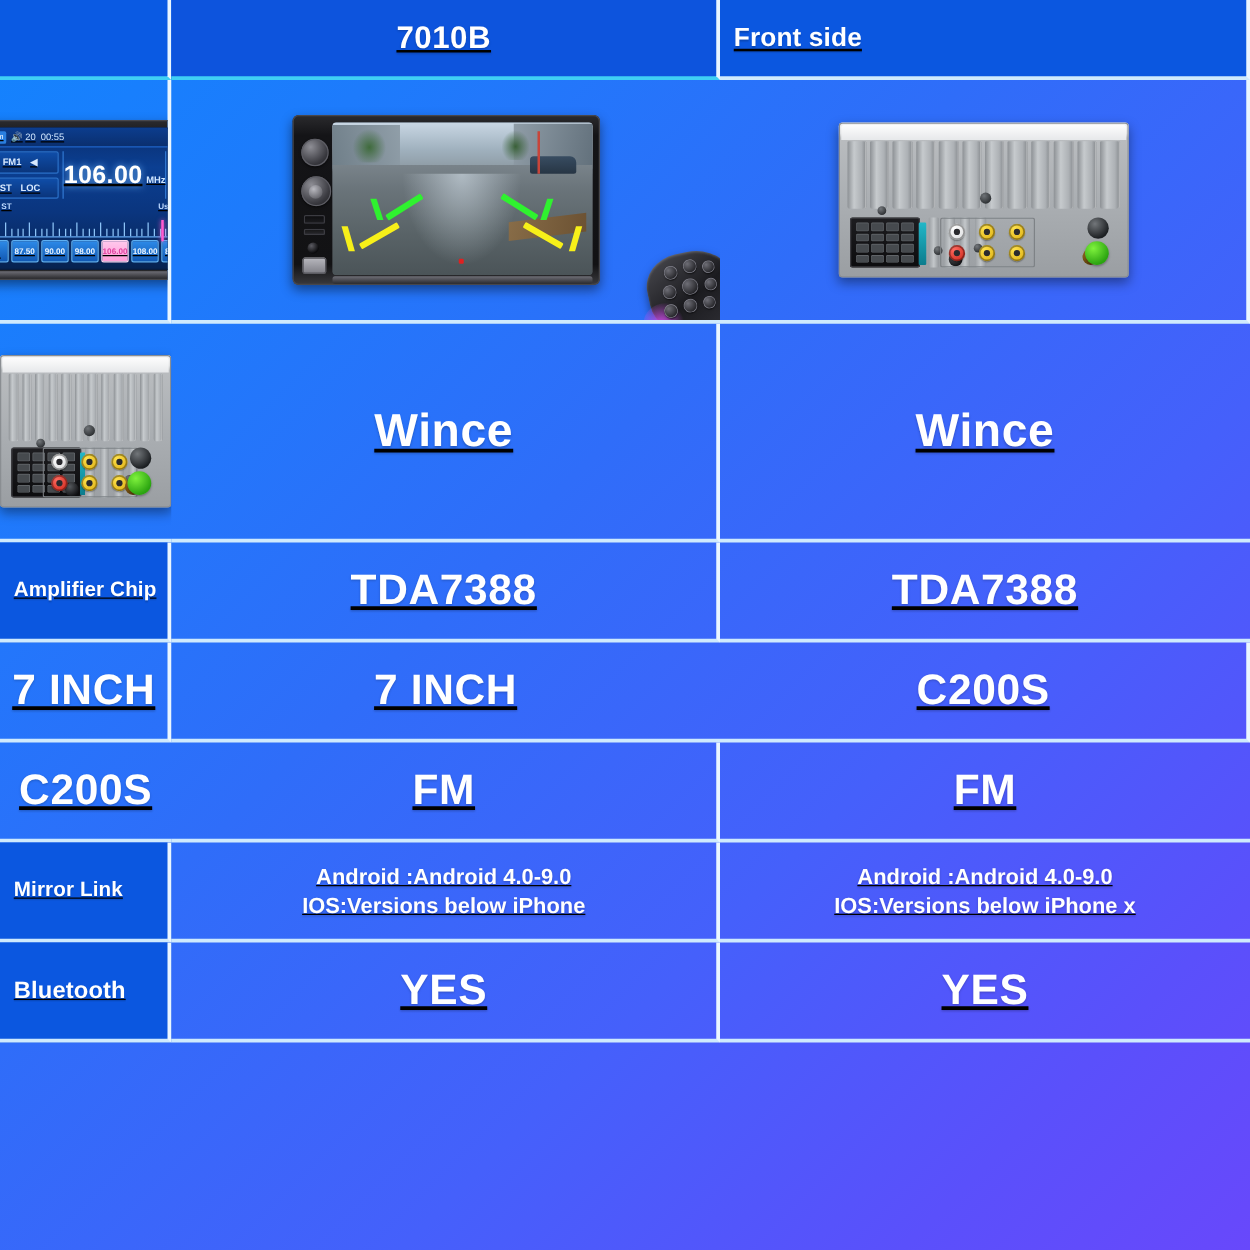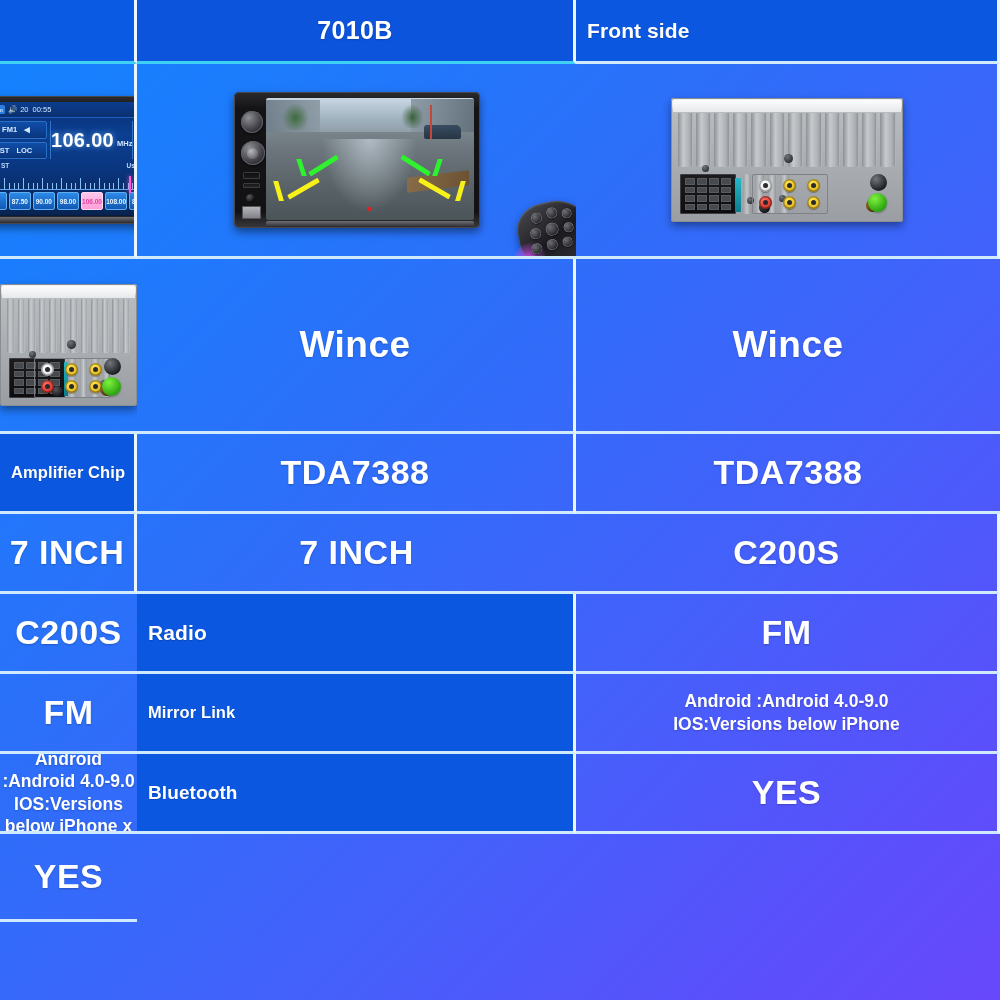--- a/index.html
+++ b/index.html
@@ -13,20 +13,21 @@
     position: relative;
     width: 1000px; height: 1000px;
     background: linear-gradient(135deg, #1383fe 0%, #1d7bfc 18%, #2f6df9 42%, #4560fb 66%, #5a50fb 86%, #6848fb 100%);
   }
   
   .table {
     position: absolute; inset: 0;
     display: grid;
     grid-template-columns: 137px 439px 424px;
     grid-template-rows: 64px 195px 175px 80px 80px 80px 80px 80px 88px 80px;
+    text-decoration: underline;
   }
   .cell {
     position: relative;
     display: flex; align-items: center; justify-content: center;
     border-right: 3px solid #eaf6ff;
     border-bottom: 3px solid #cfeafd;
     overflow: hidden;
   }
   .cell.lastcol { border-right: none; }
   
@@ -633,23 +634,20 @@
       <span class="txt v-lg">7 INCH</span>
     </div>
 
     <div class="cell val">
       <span class="txt v-lg">C200S</span>
     </div>
     <div class="cell val lastcol">
       <span class="txt v-lg">C200S</span>
     </div>
 
-    <div class="cell labelcell">
-      <span class="txt lbl-lg">Radio</span>
-    </div>
     <div class="cell val">
       <span class="txt v-lg">FM</span>
     </div>
     <div class="cell val lastcol">
       <span class="txt v-lg">FM</span>
     </div>
 
     <div class="cell labelcell">
       <span class="txt lbl-sm">Mirror Link</span>
     </div>

